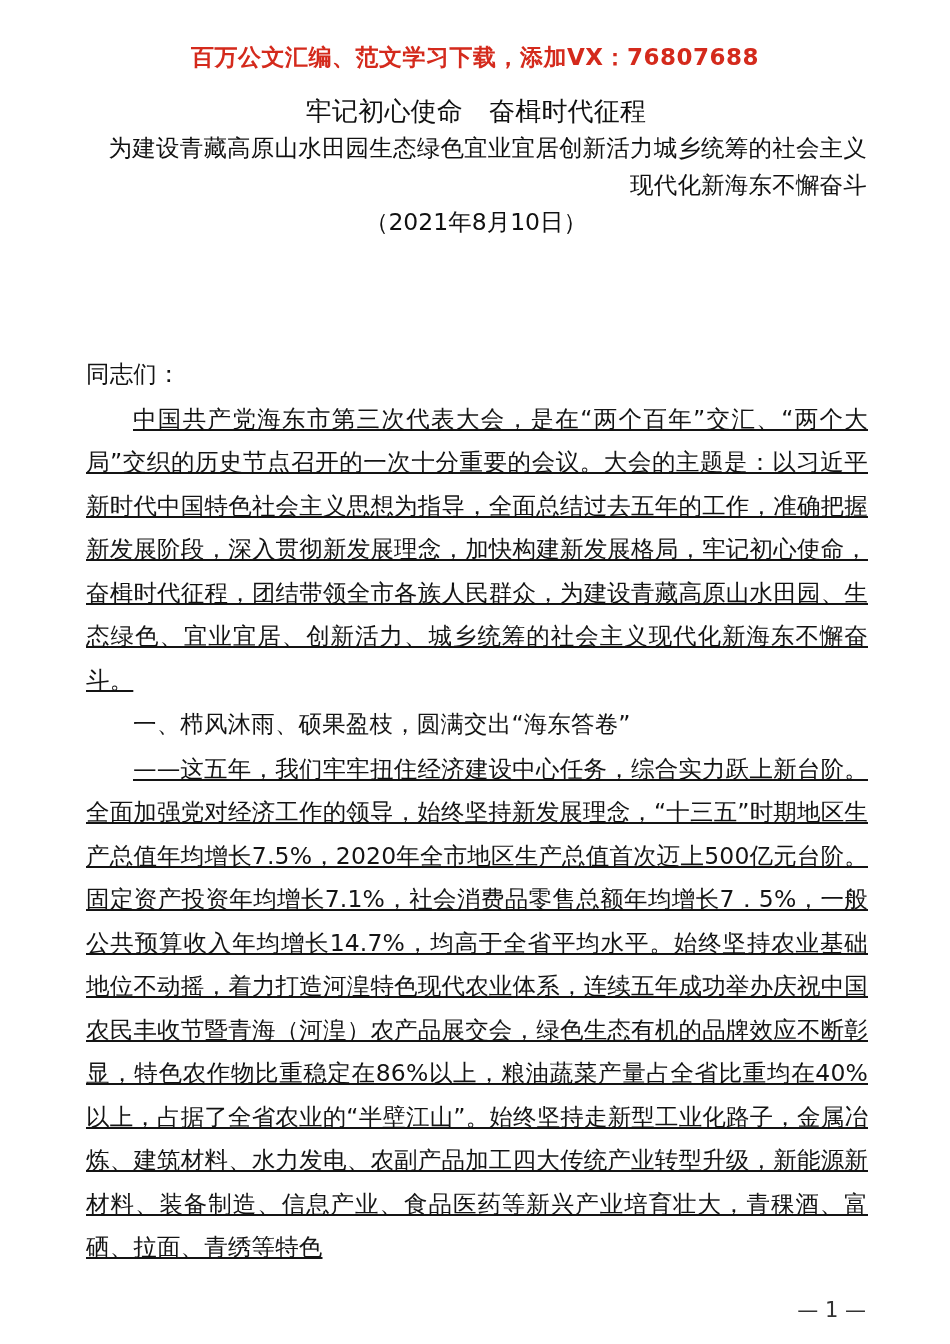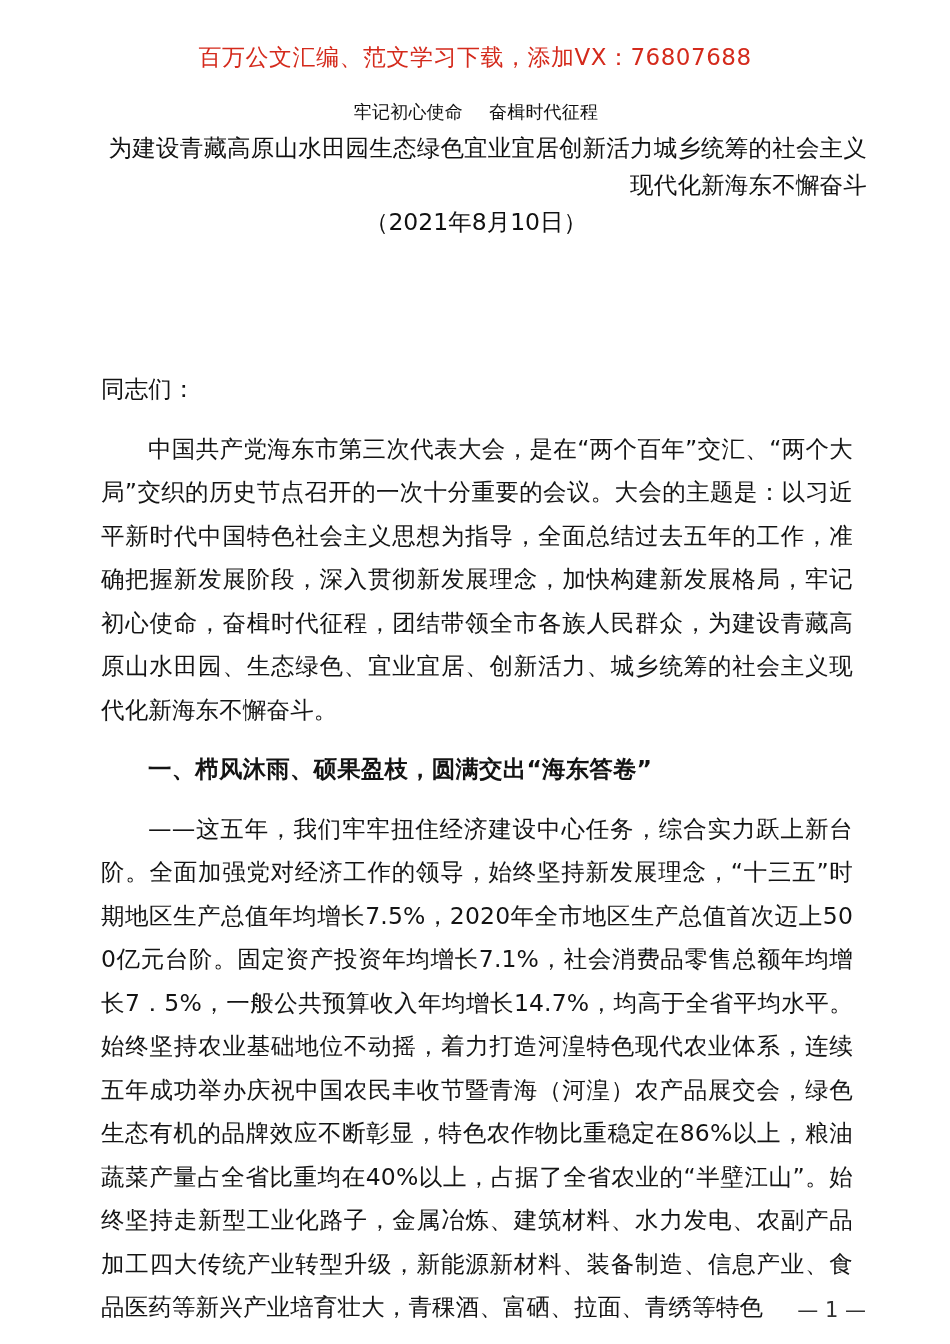--- a/index.html
+++ b/index.html
@@ -22,35 +22,35 @@
 
   
   .promo-banner {
     position: absolute;
     top: 42px;
     left: 0;
     width: 950px;
     text-align: center;
     color: #d42a1c;
     font-size: 23px;
-    font-weight: 400;
+    font-weight: 700;
     letter-spacing: 0.5px;
     white-space: nowrap;
   }
 
   
   .title-block {
     position: absolute;
     top: 93px;
     left: 85px;
     width: 782px;
   }
   .doc-title-main {
     text-align: center;
-    font-size: 18px;
+    font-size: 26px;
     line-height: 37px;
     font-weight: 400;
     color: #111;
     letter-spacing: 0.2px;
   }
   .doc-title-main .gap {
     display: inline-block;
     width: 26px;
   }
   .doc-subtitle {
@@ -75,30 +75,31 @@
     top: 352px;
     left: 85px;
     width: 784px;
   }
   .para {
     font-size: 23.5px;
     line-height: 43.5px;
     color: #141414;
     text-align: justify;
     text-justify: inter-ideograph;
-    margin: 16px;
+    margin: 1px;
     letter-spacing: 0.15px;
     word-break: break-all;
   }
   .para.indent {
     text-indent: 2em;
+    text-decoration: underline;
   }
   .para.heading {
     text-indent: 2em;
-    font-weight: 700;
+    font-weight: 400;
   }
 
   
   .footer {
     position: absolute;
     bottom: 22px;
     left: 0;
     width: 950px;
   }
   .page-number {

